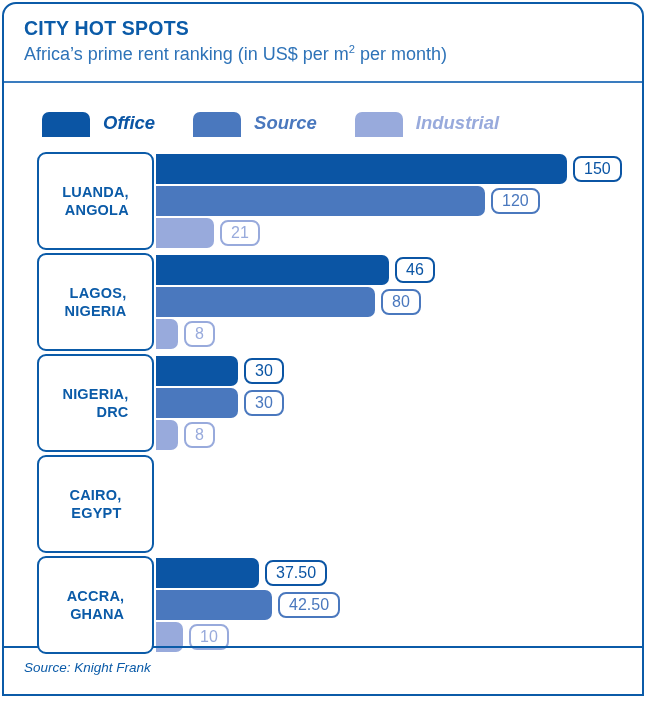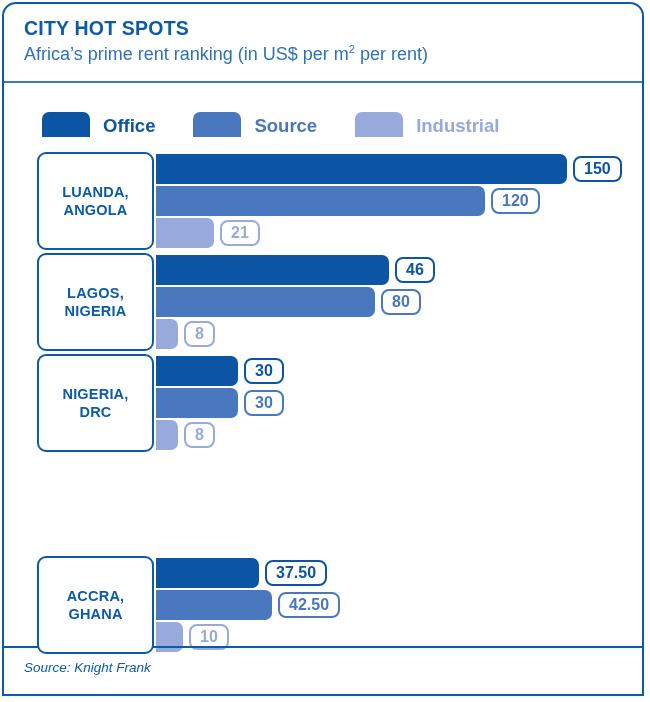--- a/index.html
+++ b/index.html
@@ -64,21 +64,22 @@
   
   .legend {
     position: absolute;
     left: 38px;
     top: 108px;
     display: flex;
     align-items: center;
   }
   .legend-item {
     display: flex;
-    align-items: flex-end;
+    align-items: flex-start;
+    font-style: italic;
   }
   .legend-item + .legend-item { margin-left: 38px; }
   .legend-swatch {
     width: 48px;
     height: 25px;
     border-radius: 7px 7px 0 0;
   }
   .legend-label {
     margin-left: 13px;
     font-size: 18.5px;
@@ -112,21 +113,21 @@
     background: #ffffff;
     display: flex;
     align-items: center;
     justify-content: center;
     z-index: 3;
   }
   .city-name {
     font-size: 14.5px;
     font-weight: bold;
     color: #0B5BA8;
-    text-align: center;
+    text-align: right;
     line-height: 1.25;
     letter-spacing: 0.2px;
     white-space: pre-line;
   }
 
   .bars {
     position: absolute;
     left: 152px;
     top: 2px;
     right: 0;
@@ -153,21 +154,21 @@
     height: 26px;
     box-sizing: border-box;
     border: 2px solid;
     border-radius: 8px;
     background: #ffffff;
     display: flex;
     align-items: center;
     justify-content: center;
     padding: 0 9px;
     font-size: 16px;
-    font-weight: bold;
+    font-weight: normal;
     white-space: nowrap;
     flex: none;
   }
 
   
   .footer {
     position: absolute;
     left: 0;
     right: 0;
     bottom: 8px;
@@ -184,21 +185,21 @@
     color: #0B5BA8;
   }
 </style>
 </head>
 <body>
 
 <div class="card">
 
   <div class="header">
     <div class="title">CITY HOT SPOTS</div>
-    <div class="subtitle"><span>Africa’s prime rent ranking (in US$ per m</span><sup>2</sup><span> per rent)</span></div>
+    <div class="subtitle"><span>Africa’s prime rent ranking (in US$ per m</span><sup>2</sup><span> per month)</span></div>
   </div>
 
   <div class="legend" id="legend">
       <div class="legend-item">
         <div class="legend-swatch" style="background: rgb(11, 85, 164);"></div>
         <div class="legend-label" style="color: rgb(11, 85, 164);">Office</div>
       </div>
       <div class="legend-item">
         <div class="legend-swatch" style="background: rgb(74, 120, 190);"></div>
         <div class="legend-label" style="color: rgb(74, 120, 190);">Source</div>
@@ -264,20 +265,24 @@
             <div class="bar" style="background: rgb(74, 120, 190); width: 82px;"></div>
             <div class="pill" style="border-color: rgb(74, 120, 190); color: rgb(74, 120, 190);">30</div>
           </div>
           <div class="bar-row r2">
             <div class="bar" style="background: rgb(152, 170, 220); width: 22px;"></div>
             <div class="pill" style="border-color: rgb(152, 170, 220); color: rgb(152, 170, 220);">8</div>
           </div>
         </div>
       </div>
       <div class="group" style="top: 303px;">
+        <div class="city-box">
+          <div class="city-name">CAIRO,
+EGYPT</div>
+        </div>
       </div>
       <div class="group" style="top: 404px;">
         <div class="city-box">
           <div class="city-name">ACCRA,
 GHANA</div>
         </div>
         <div class="bars">
           <div class="bar-row r0">
             <div class="bar" style="background: rgb(11, 85, 164); width: 103px;"></div>
             <div class="pill" style="border-color: rgb(11, 85, 164); color: rgb(11, 85, 164);">37.50</div>

